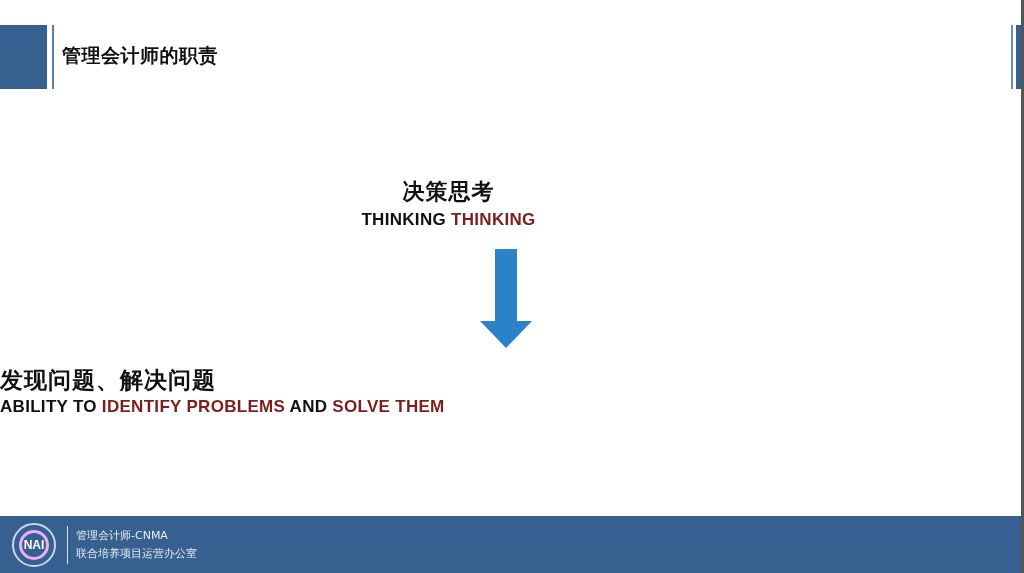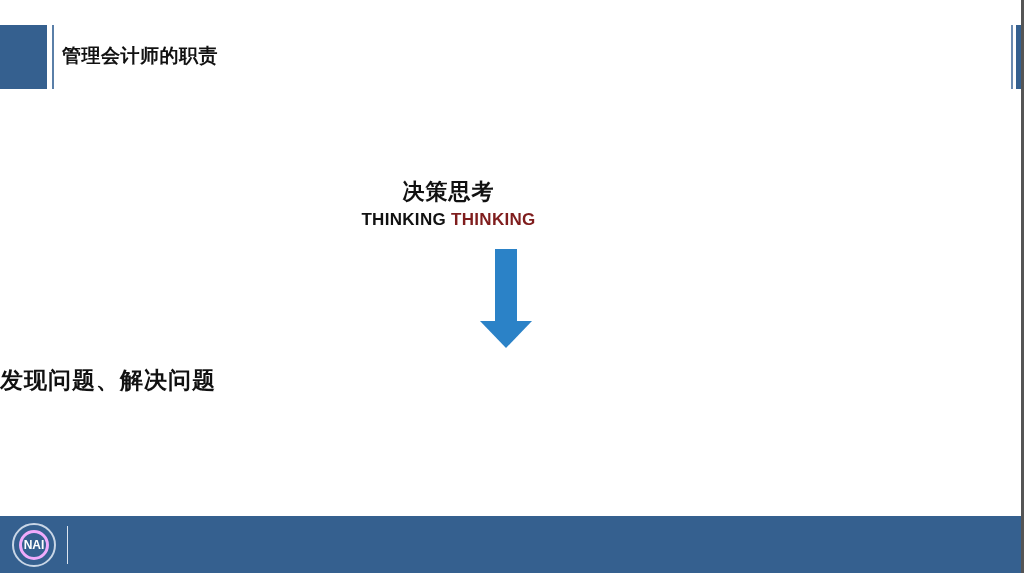--- a/index.html
+++ b/index.html
@@ -62,20 +62,27 @@
   <div class="en-line">
     <span class="black">THINKING </span><span class="blue">THINKING</span>
   </div>
 </div>
 
 <div class="arrow-shaft"></div>
 <div class="arrow-head"></div>
 
 <div class="block-bottom">
   <div class="zh-title2">发现问题、解决问题</div>
+  <div class="en-line">
+    <span class="black">ABILITY TO </span><span class="blue">IDENTIFY PROBLEMS</span><span class="black"> AND </span><span class="blue">SOLVE THEM</span>
+  </div>
 </div>
 
 <div class="footer">
   <div class="logo">
     <div class="logo-inner">NAI</div>
   </div>
   <div class="footer-divider"></div>
+  <div class="footer-text">
+    <div>管理会计师-CNMA</div>
+    <div>联合培养项目运营办公室</div>
+  </div>
 </div>
 
 </body></html>

